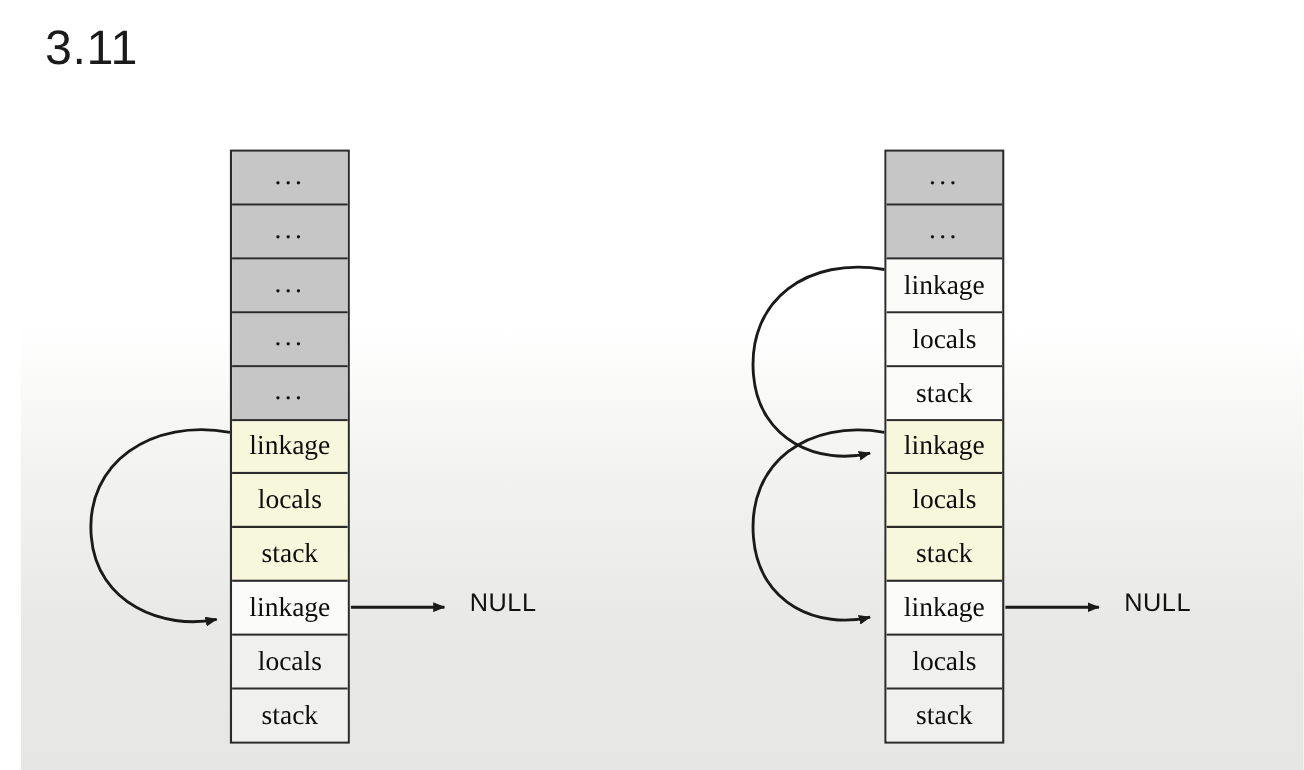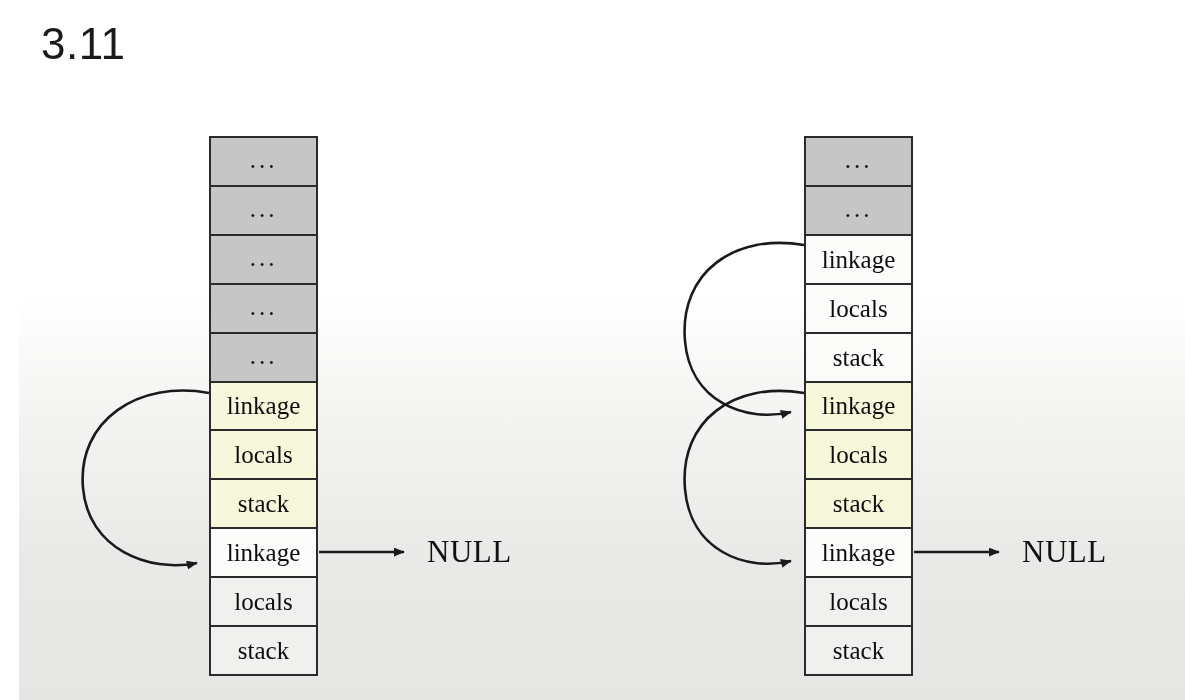--- a/index.html
+++ b/index.html
@@ -91,22 +91,22 @@
     left: 0;
     top: 0;
     width: 1185px;
     height: 700px;
     pointer-events: none;
   }
 
   
   .null-label {
     position: absolute;
-    font-family: Liberation Serif, serif;
-    font-size: 31px;
+    font-family: Liberation Sans, sans-serif;
+    font-size: 23px;
     color: #111;
     letter-spacing: 0.5px;
     white-space: nowrap;
   }
   #null-left  { left: 408px; top: 534px; }
   #null-right { left: 1003px; top: 534px; }
 </style>
 </head>
 <body>
 

